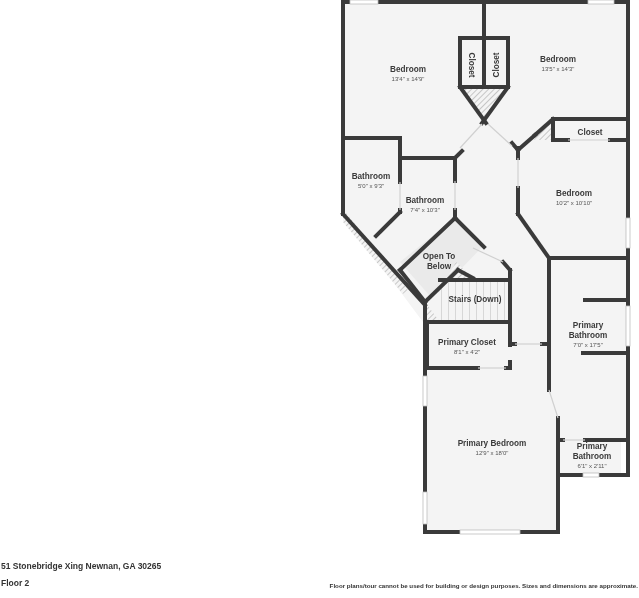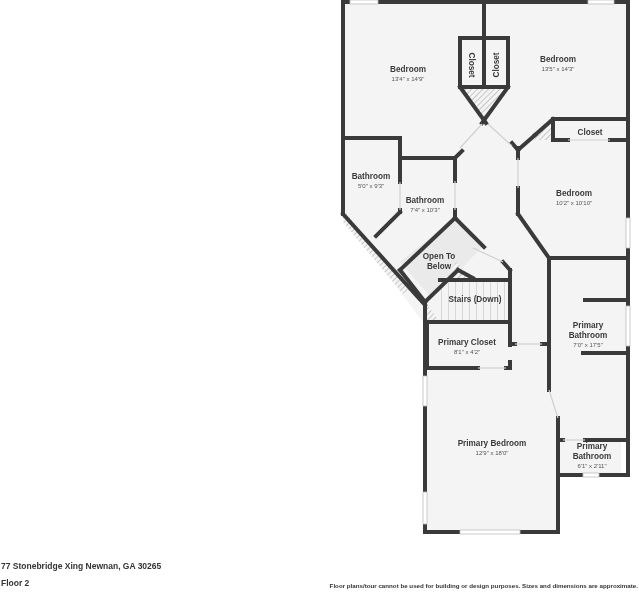--- a/index.html
+++ b/index.html
@@ -199,15 +199,15 @@
       <text class="room-dim" x="492" y="455">12'9" x 18'0"</text>
     </g>
     <g>
       <text class="room-label" x="592" y="449">Primary</text>
       <text class="room-label" x="592" y="459">Bathroom</text>
       <text class="room-dim" x="592" y="468">6'1" x 2'11"</text>
     </g>
   </g>
 </svg>
 
-<div class="footer-address">77 Stonebridge Xing Newnan, GA 30265</div>
+<div class="footer-address">51 Stonebridge Xing Newnan, GA 30265</div>
 <div class="footer-floor">Floor 2</div>
 <div class="footer-disclaimer">Floor plans/tour cannot be used for building or design purposes. Sizes and dimensions are approximate.</div>
 
 </body></html>

